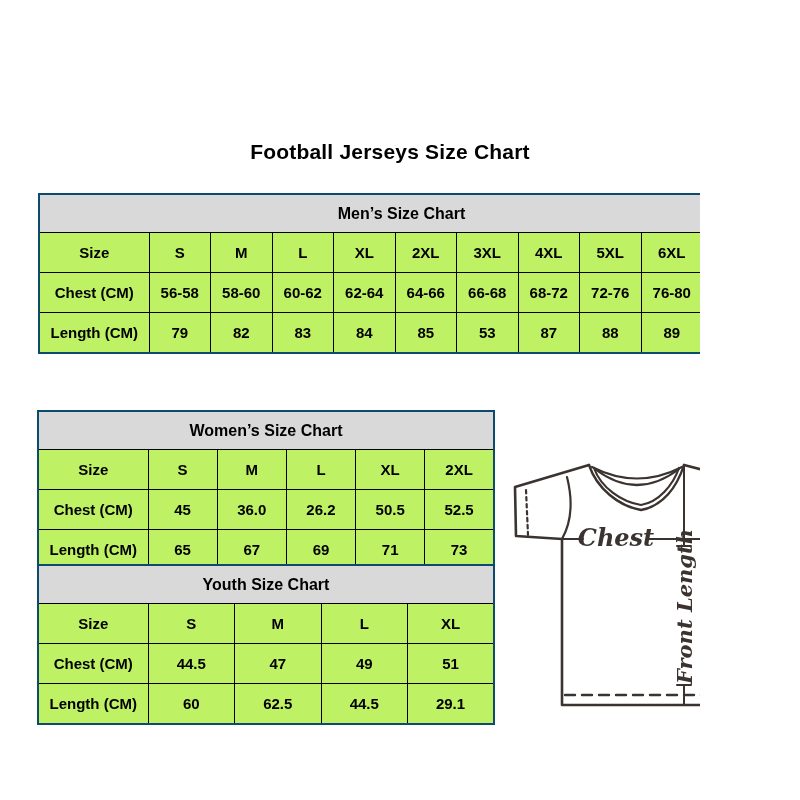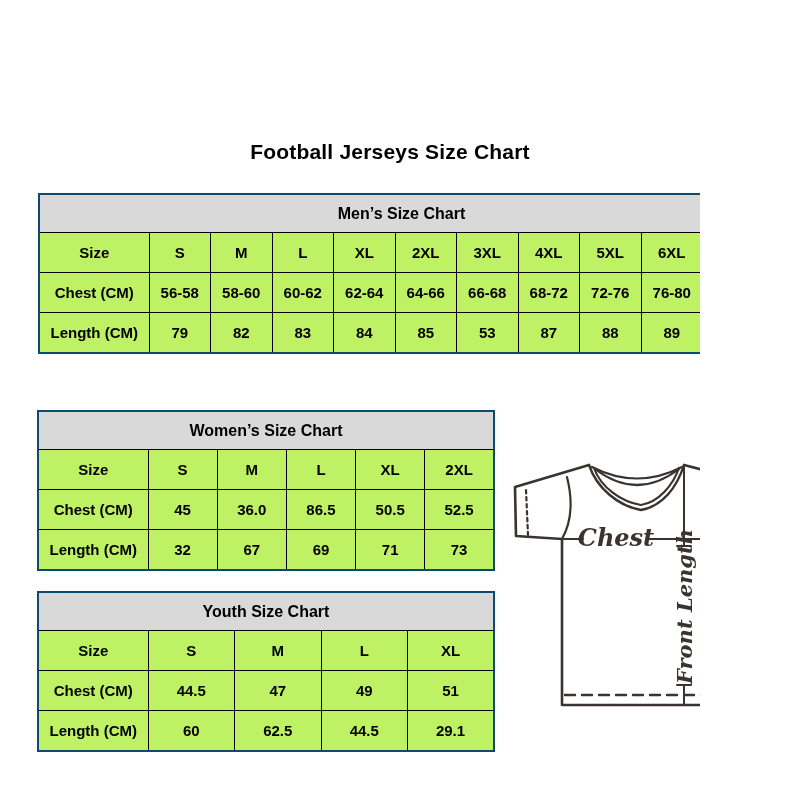--- a/index.html
+++ b/index.html
@@ -19,21 +19,21 @@
   table.size-table th, table.size-table td {
     border:1px solid #000; padding:0; text-align:center; vertical-align:middle;
     font-weight:bold; color:#000;
   }
   table.size-table th.group-header {
     background:#d9d9d9; font-size:16px; height:37px;
   }
   table.size-table td { font-size:15px; height:39px; }
   table.mens  { left:38px; top:151px; width:727px; }
   table.womens{ left:37px; top:368px; width:458px; }
-  table.youth { left:37px; top:549px; width:458px; }
+  table.youth { left:37px; top:522px; width:458px; }
   .jersey-svg { position:absolute; left:505px; top:415px; }
   .jersey-svg text {
     font-family:"DejaVu Serif", serif; font-style:italic; font-weight:bold;
     fill:#3b332f;
   }
 </style>
 </head>
 <body>
 
 <div class="page">
@@ -122,27 +122,27 @@
           <td>S</td>
           <td>M</td>
           <td>L</td>
           <td>XL</td>
           <td>2XL</td>
         </tr>
         <tr>
           <td>Chest (CM)</td>
           <td>45</td>
           <td>36.0</td>
-          <td>86.5</td>
+          <td>26.2</td>
           <td>50.5</td>
           <td>52.5</td>
         </tr>
         <tr>
           <td>Length (CM)</td>
-          <td>32</td>
+          <td>65</td>
           <td>67</td>
           <td>69</td>
           <td>71</td>
           <td>73</td>
         </tr>
       </tbody>
   </table>
 
   <table class="size-table youth">
     <colgroup>

